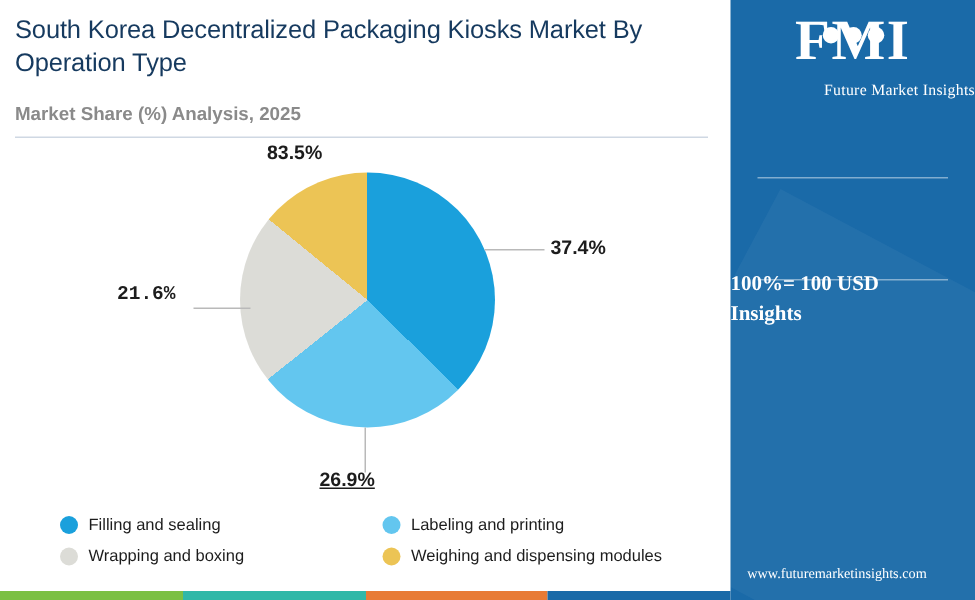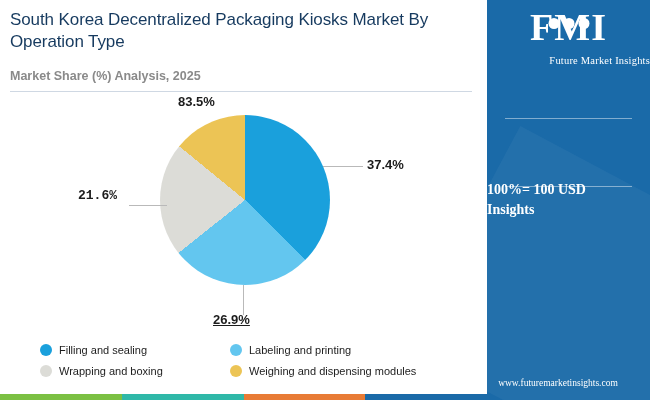--- a/index.html
+++ b/index.html
@@ -71,21 +71,21 @@
   
   .legend {
     position: absolute;
     left: 40px; top: 344px;
     width: 430px;
   }
   .legend-row { display: flex; width: 100%; margin-bottom: 9px; }
   .legend-item {
     display: flex;
     align-items: center;
-    width: 190px;
+    width: 215px;
     font-size: 11px;
     color: #1c1c1c;
   }
   .swatch {
     width: 12px; height: 12px;
     border-radius: 50%;
     margin-right: 7px;
     flex: none;
   }
 

